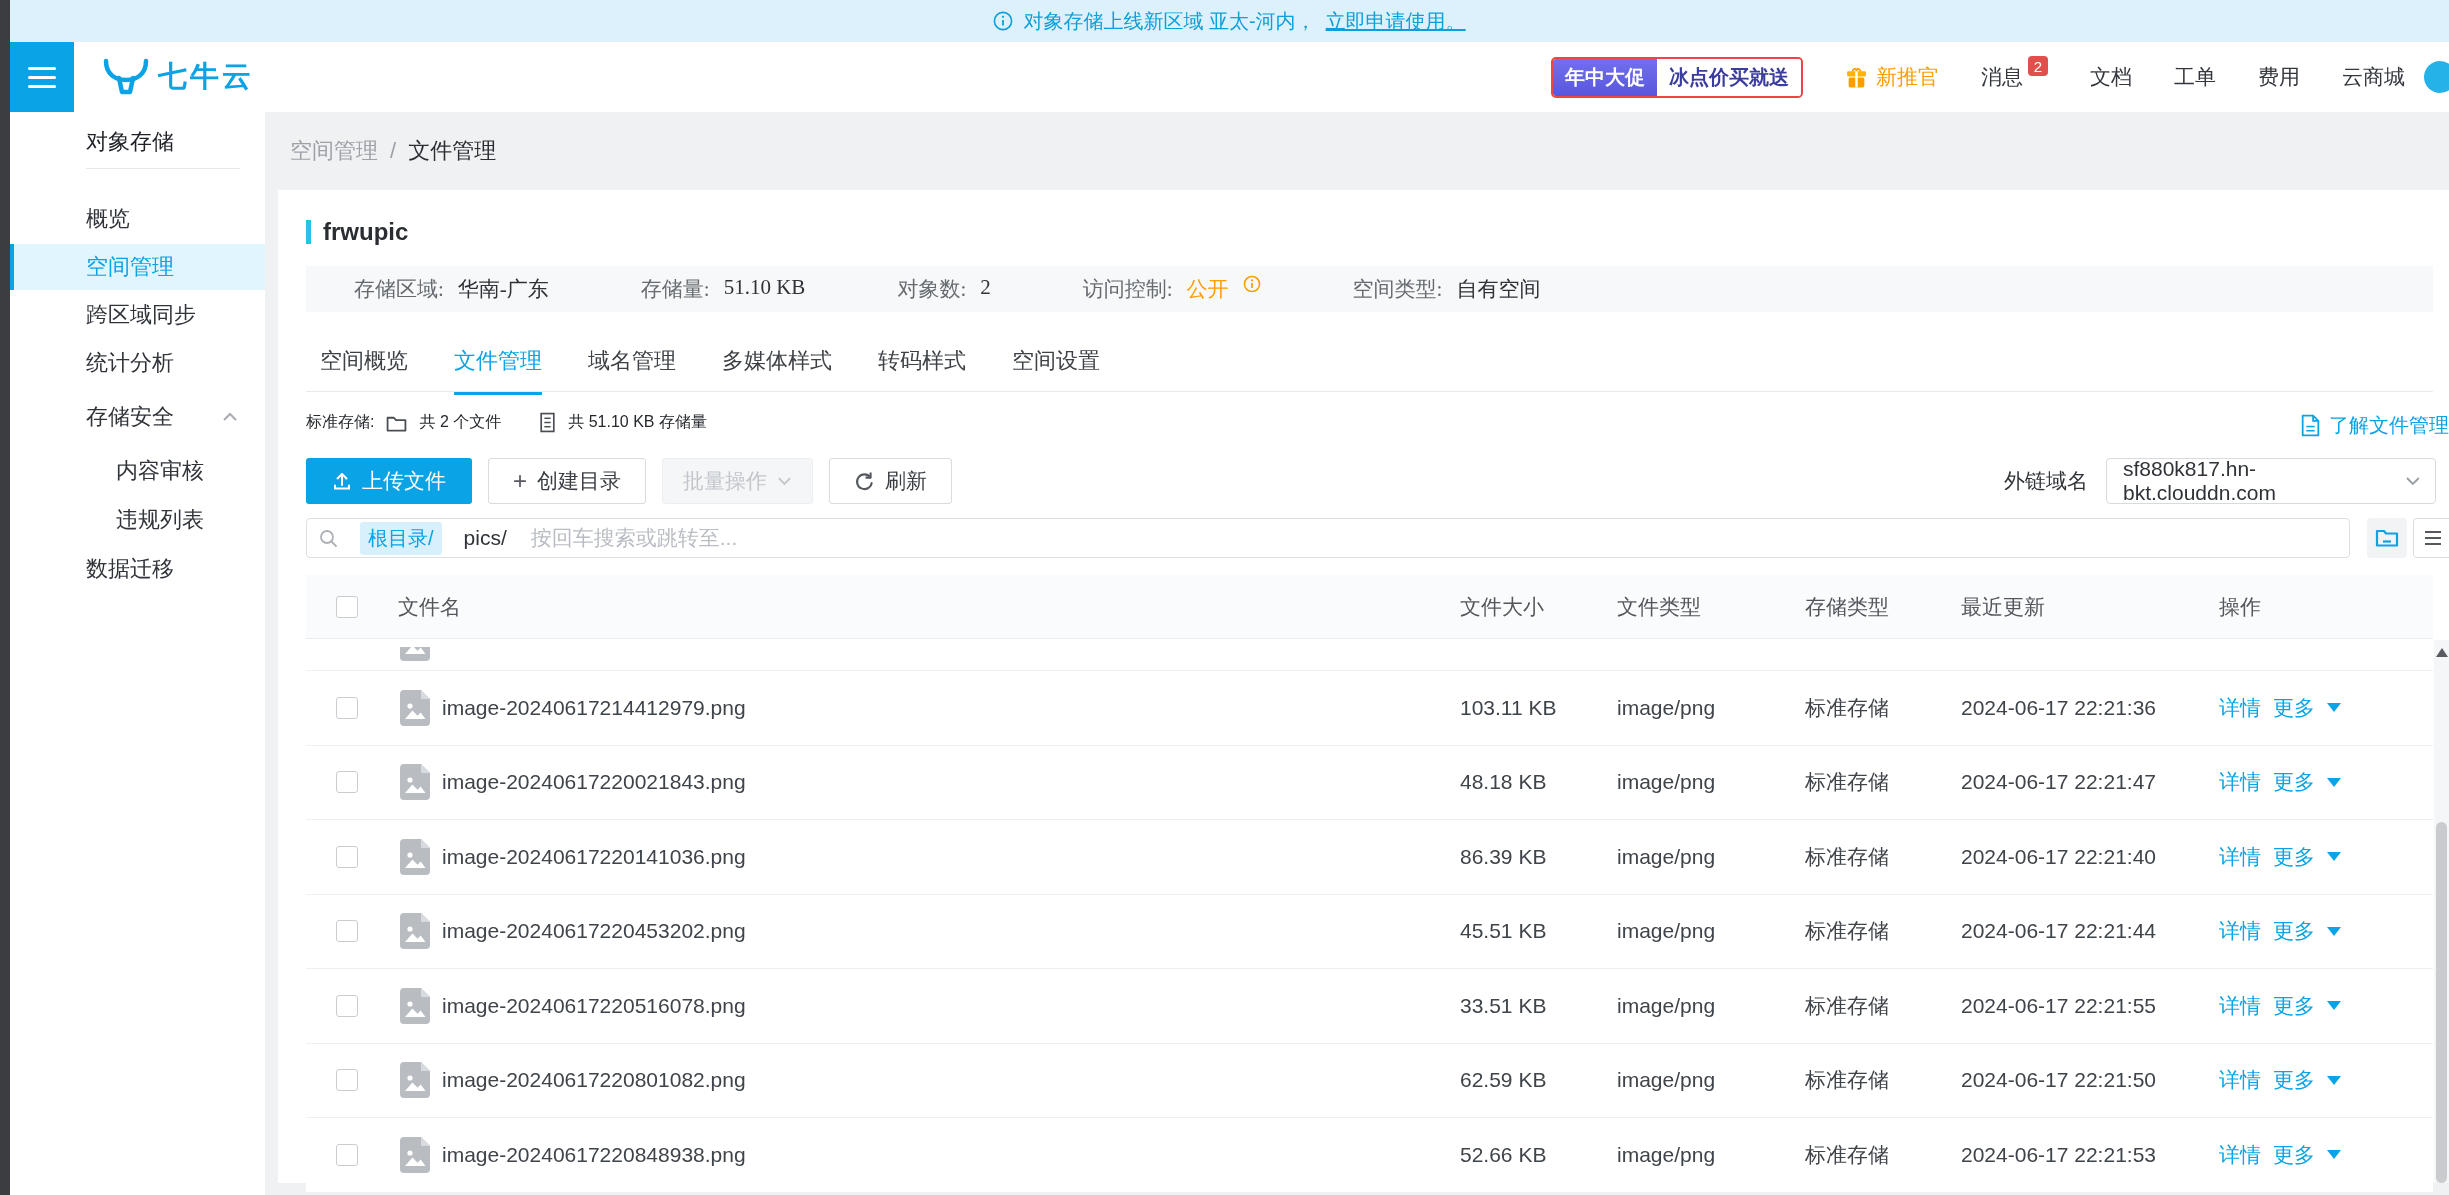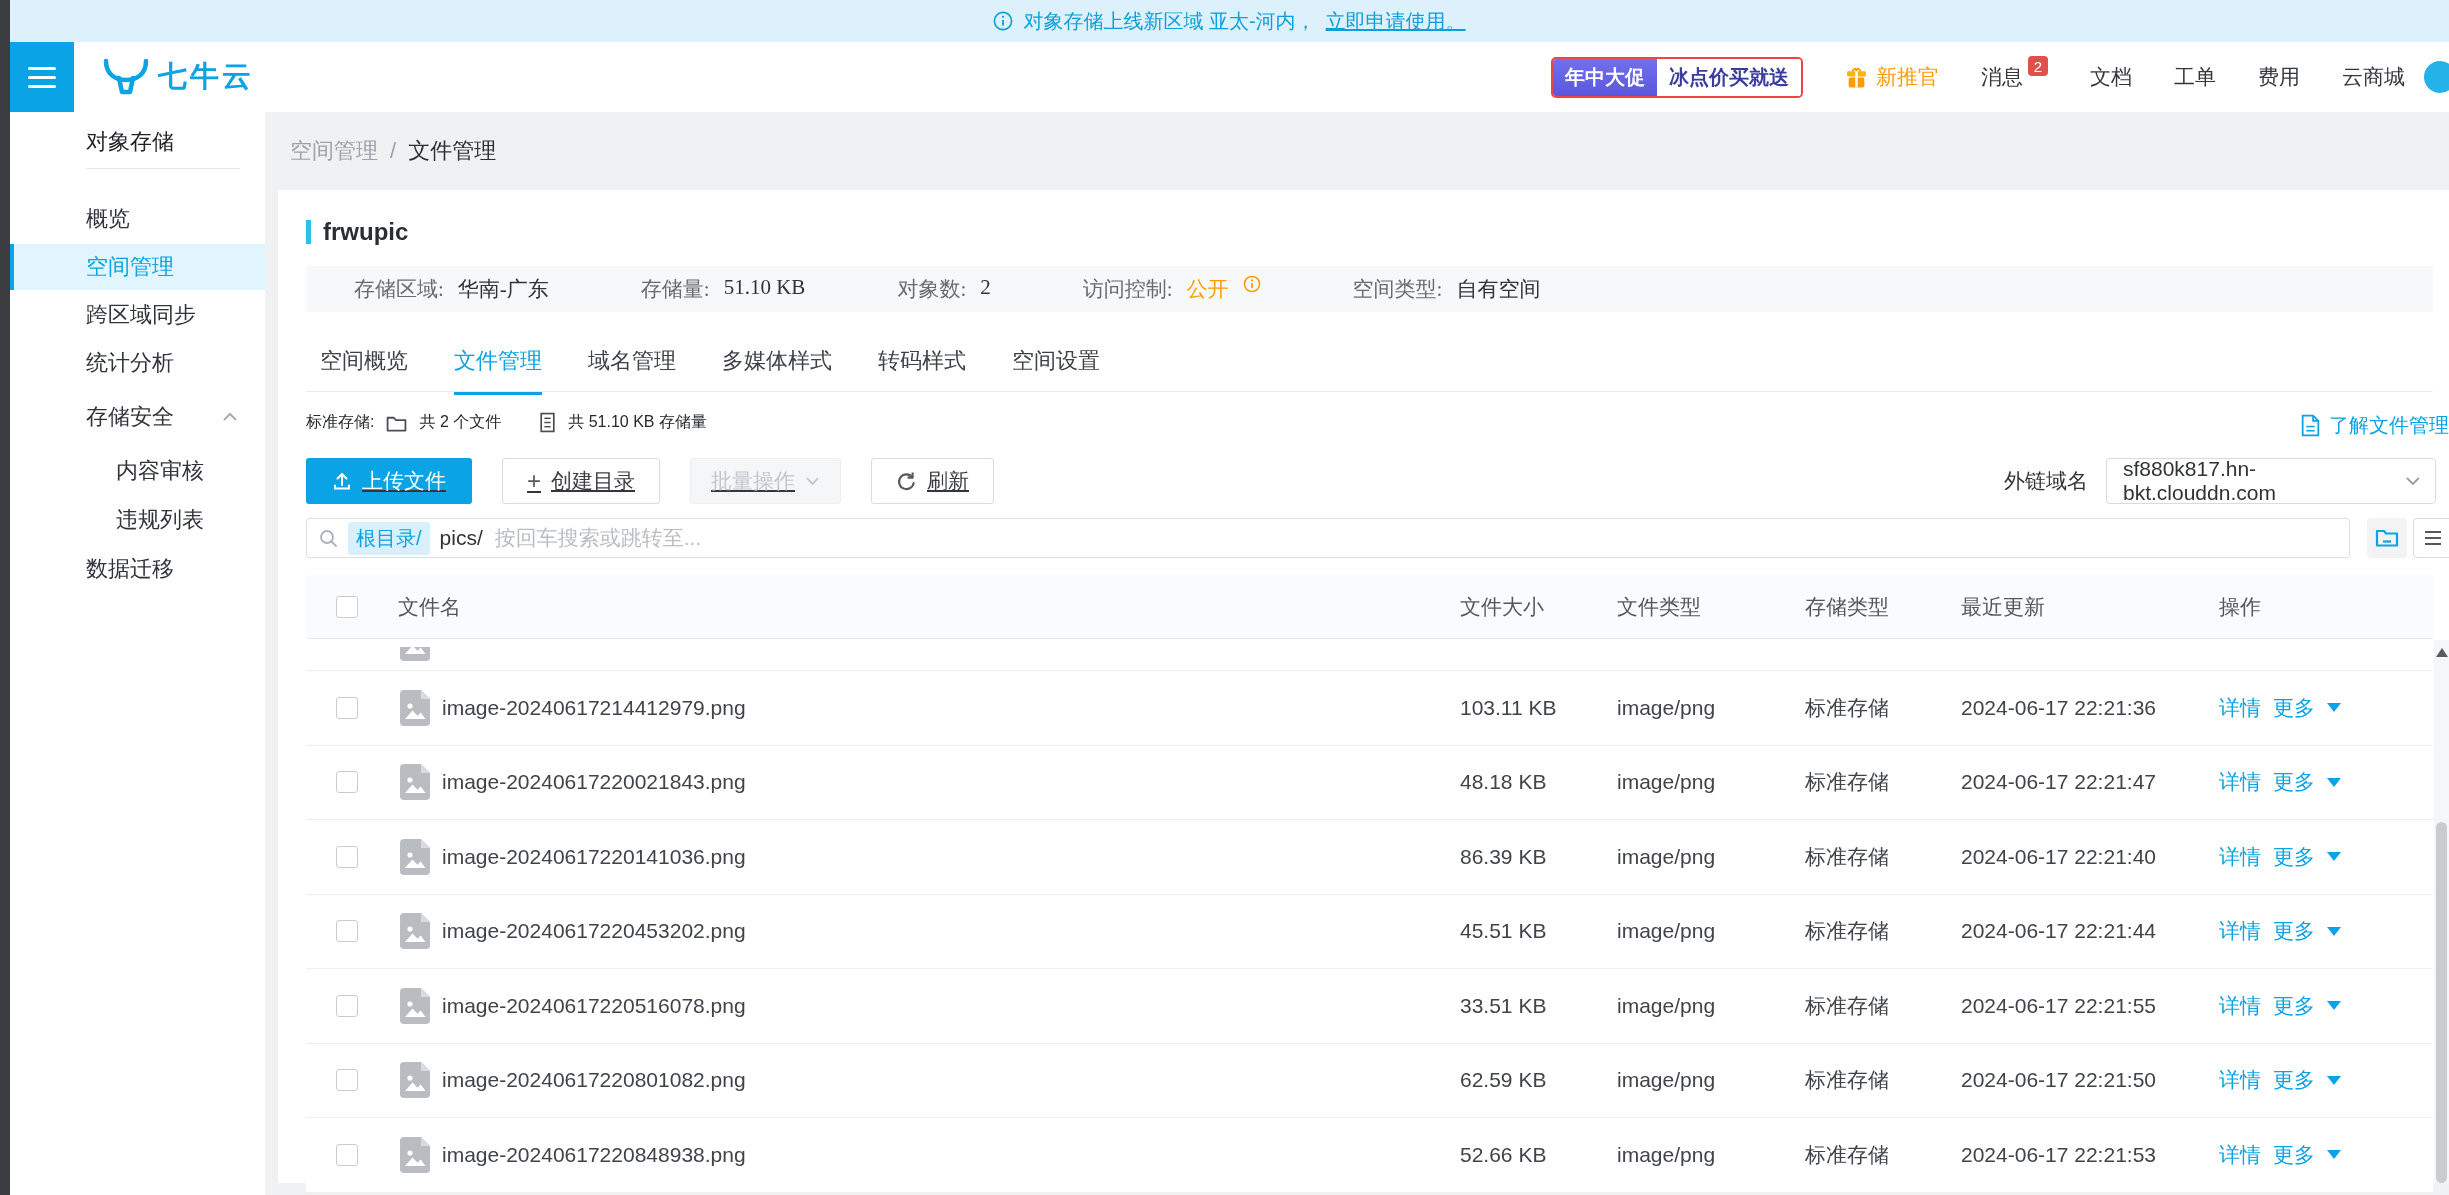--- a/index.html
+++ b/index.html
@@ -59,31 +59,31 @@
   .stat .s-value{color:#2F3338;}
   .stat .s-value.orange{color:#FF9C00;}
 
   .tabs{left:28px;top:156px;width:2127px;height:46px;border-bottom:1px solid #E9EAEB;display:flex;gap:46px;padding-left:14px;box-sizing:border-box;}
   .tab{font-size:22px;color:#3E4247;cursor:pointer;padding-bottom:14px;height:32px;}
   .tab.active{color:#0AA3E5;border-bottom:3px solid #0AA3E5;}
 
   .summary{left:28px;top:222px;display:flex;align-items:center;gap:12px;font-size:16px;color:#26292E;}
   .help-link{right:0;top:222px;display:flex;align-items:center;gap:8px;font-size:20px;color:#0AA3E5;cursor:pointer;}
 
-  .toolbar{left:28px;top:268px;display:flex;gap:30px;text-decoration:underline;}
+  .toolbar{left:28px;top:268px;display:flex;gap:16px;}
   .btn{height:46px;display:flex;align-items:center;gap:10px;font-size:21px;border-radius:3px;box-sizing:border-box;cursor:pointer;}
   .btn-primary{background:#0AA3E5;color:#fff;padding:0 26px;}
   .btn-plain{background:#fff;border:1px solid #D9DCDE;color:#3A3E44;padding:0 24px;}
   .btn-disabled{background:#F5F6F8;border:1px solid #EDEEF0;color:#C2C6CB;padding:0 20px;cursor:not-allowed;}
   .plus{font-size:24px;line-height:20px;color:#55595E;}
   .domain-group{right:13px;top:268px;display:flex;align-items:center;}
   .domain-label{font-size:21px;color:#2F3338;margin-right:18px;}
   .select{width:330px;height:46px;border:1px solid #D8DBDE;border-radius:4px;display:flex;align-items:center;justify-content:space-between;padding:0 14px 0 16px;box-sizing:border-box;font-size:21px;color:#2F3338;cursor:pointer;background:#fff;}
 
-  .search-box{left:28px;top:328px;width:2044px;height:40px;border:1px solid #DCDFE3;border-radius:4px;background:#fff;display:flex;align-items:center;padding:0 12px;box-sizing:border-box;gap:10px;}
+  .search-box{left:28px;top:328px;width:2044px;height:40px;border:1px solid #DCDFE3;border-radius:4px;background:#fff;display:flex;align-items:center;padding:0 12px;box-sizing:border-box;gap:22px;}
   .search-tag{background:#D8F0FC;color:#0AA3E5;font-size:20px;padding:3px 8px;border-radius:3px;cursor:pointer;white-space:nowrap;}
   .search-path{font-size:21px;color:#2F3338;white-space:nowrap;}
   .search-input{flex:1;border:none;outline:none;font-size:21px;color:#2F3338;background:transparent;font-family:inherit;}
   .search-input::placeholder{color:#B9BDC3;}
   .icon-btn{top:328px;width:40px;height:40px;border-radius:4px;display:flex;align-items:center;justify-content:center;cursor:pointer;box-sizing:border-box;}
   .folder-view{left:2089px;background:#F2F3F5;}
   .list-view{left:2135px;background:#fff;border:1px solid #D9DCDE;}
 
   
   .table{left:28px;top:385px;width:2127px;}

